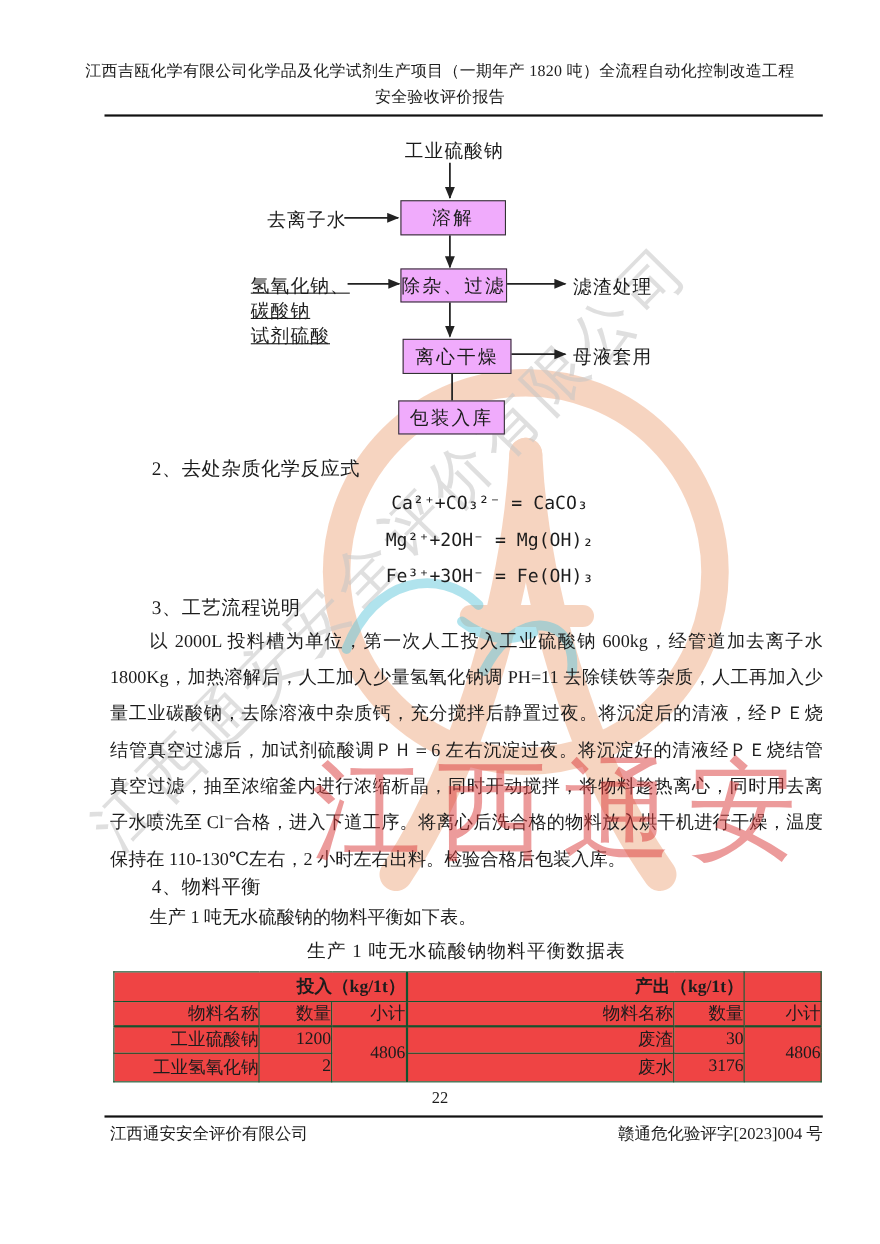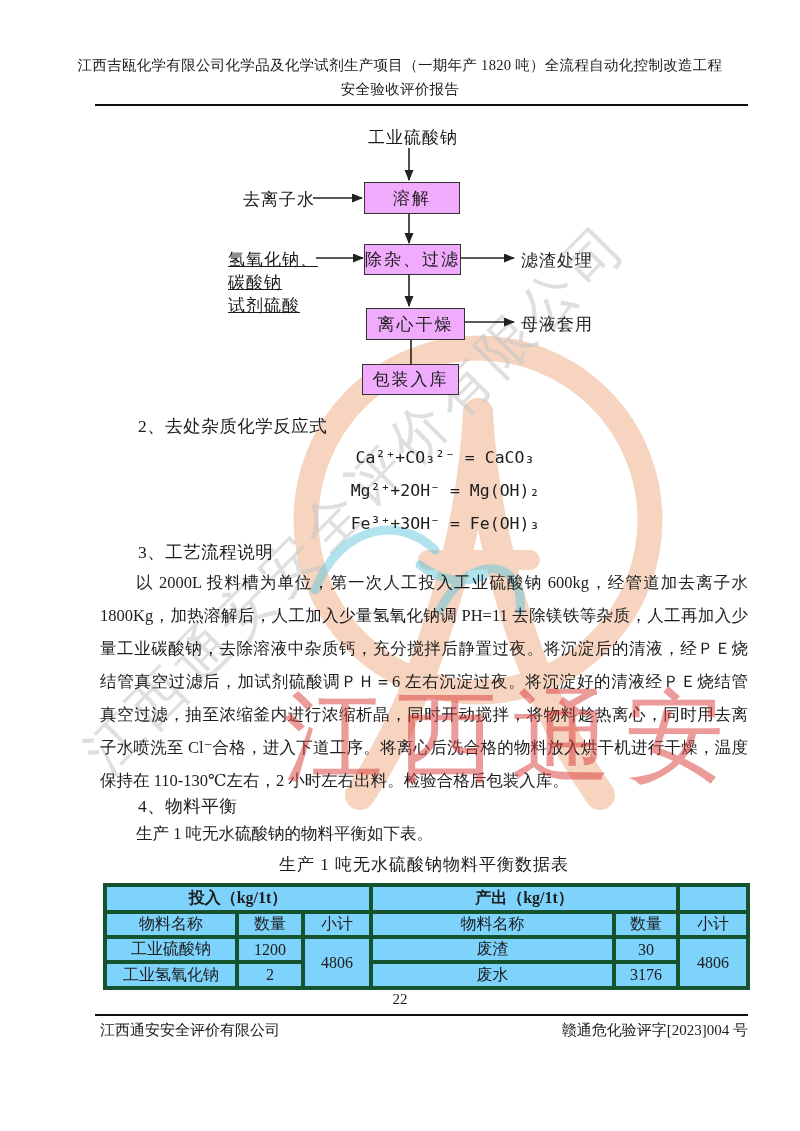--- a/index.html
+++ b/index.html
@@ -24,21 +24,21 @@
   .equations{left:280px;top:441px;width:330px;text-align:center;z-index:4;
     font-family:"DejaVu Sans Mono",monospace;font-size:16.5px;line-height:33px;}
   .para{left:100px;top:566px;width:648px;z-index:4;font-size:16.5px;}
   .para .pline{height:33px;line-height:33px;text-align:justify;text-align-last:justify;overflow:hidden;}
   .para .pline.first{text-indent:36px;}
   .para .pline.last{text-align-last:left;}
   .intro{left:136px;top:823px;font-size:16.5px;z-index:4;}
   .tbl-title{left:100px;top:853px;width:648px;text-align:center;font-size:17px;letter-spacing:1px;z-index:4;}
   
   .balance{left:103px;top:883px;z-index:4;border-collapse:collapse;table-layout:fixed;background:transparent;}
-  .balance td{border:4px solid #14532d;text-align:center;font-size:16px;padding:0;background:#7dd3fc;}
+  .balance td{border:1px solid #14532d;text-align:right;font-size:16px;padding:0;background:#ef4444;}
   .balance .gh{font-weight:bold;}
   .balance td.sec-r{border-right-width:2px;}
   .balance tr.hdr2 td{border-bottom-width:2px;}
   
   .pagenum{left:0;top:991px;width:800px;text-align:center;font-size:15px;z-index:4;}
   .footer-rule{left:95px;top:1014px;width:653px;height:2px;background:#111;}
   .footer-left{left:100px;top:1021px;font-size:15px;z-index:4;}
   .footer-right{right:52px;top:1021px;font-size:15px;z-index:4;}
   
   #wm-logo{left:280px;top:330px;z-index:0;}

